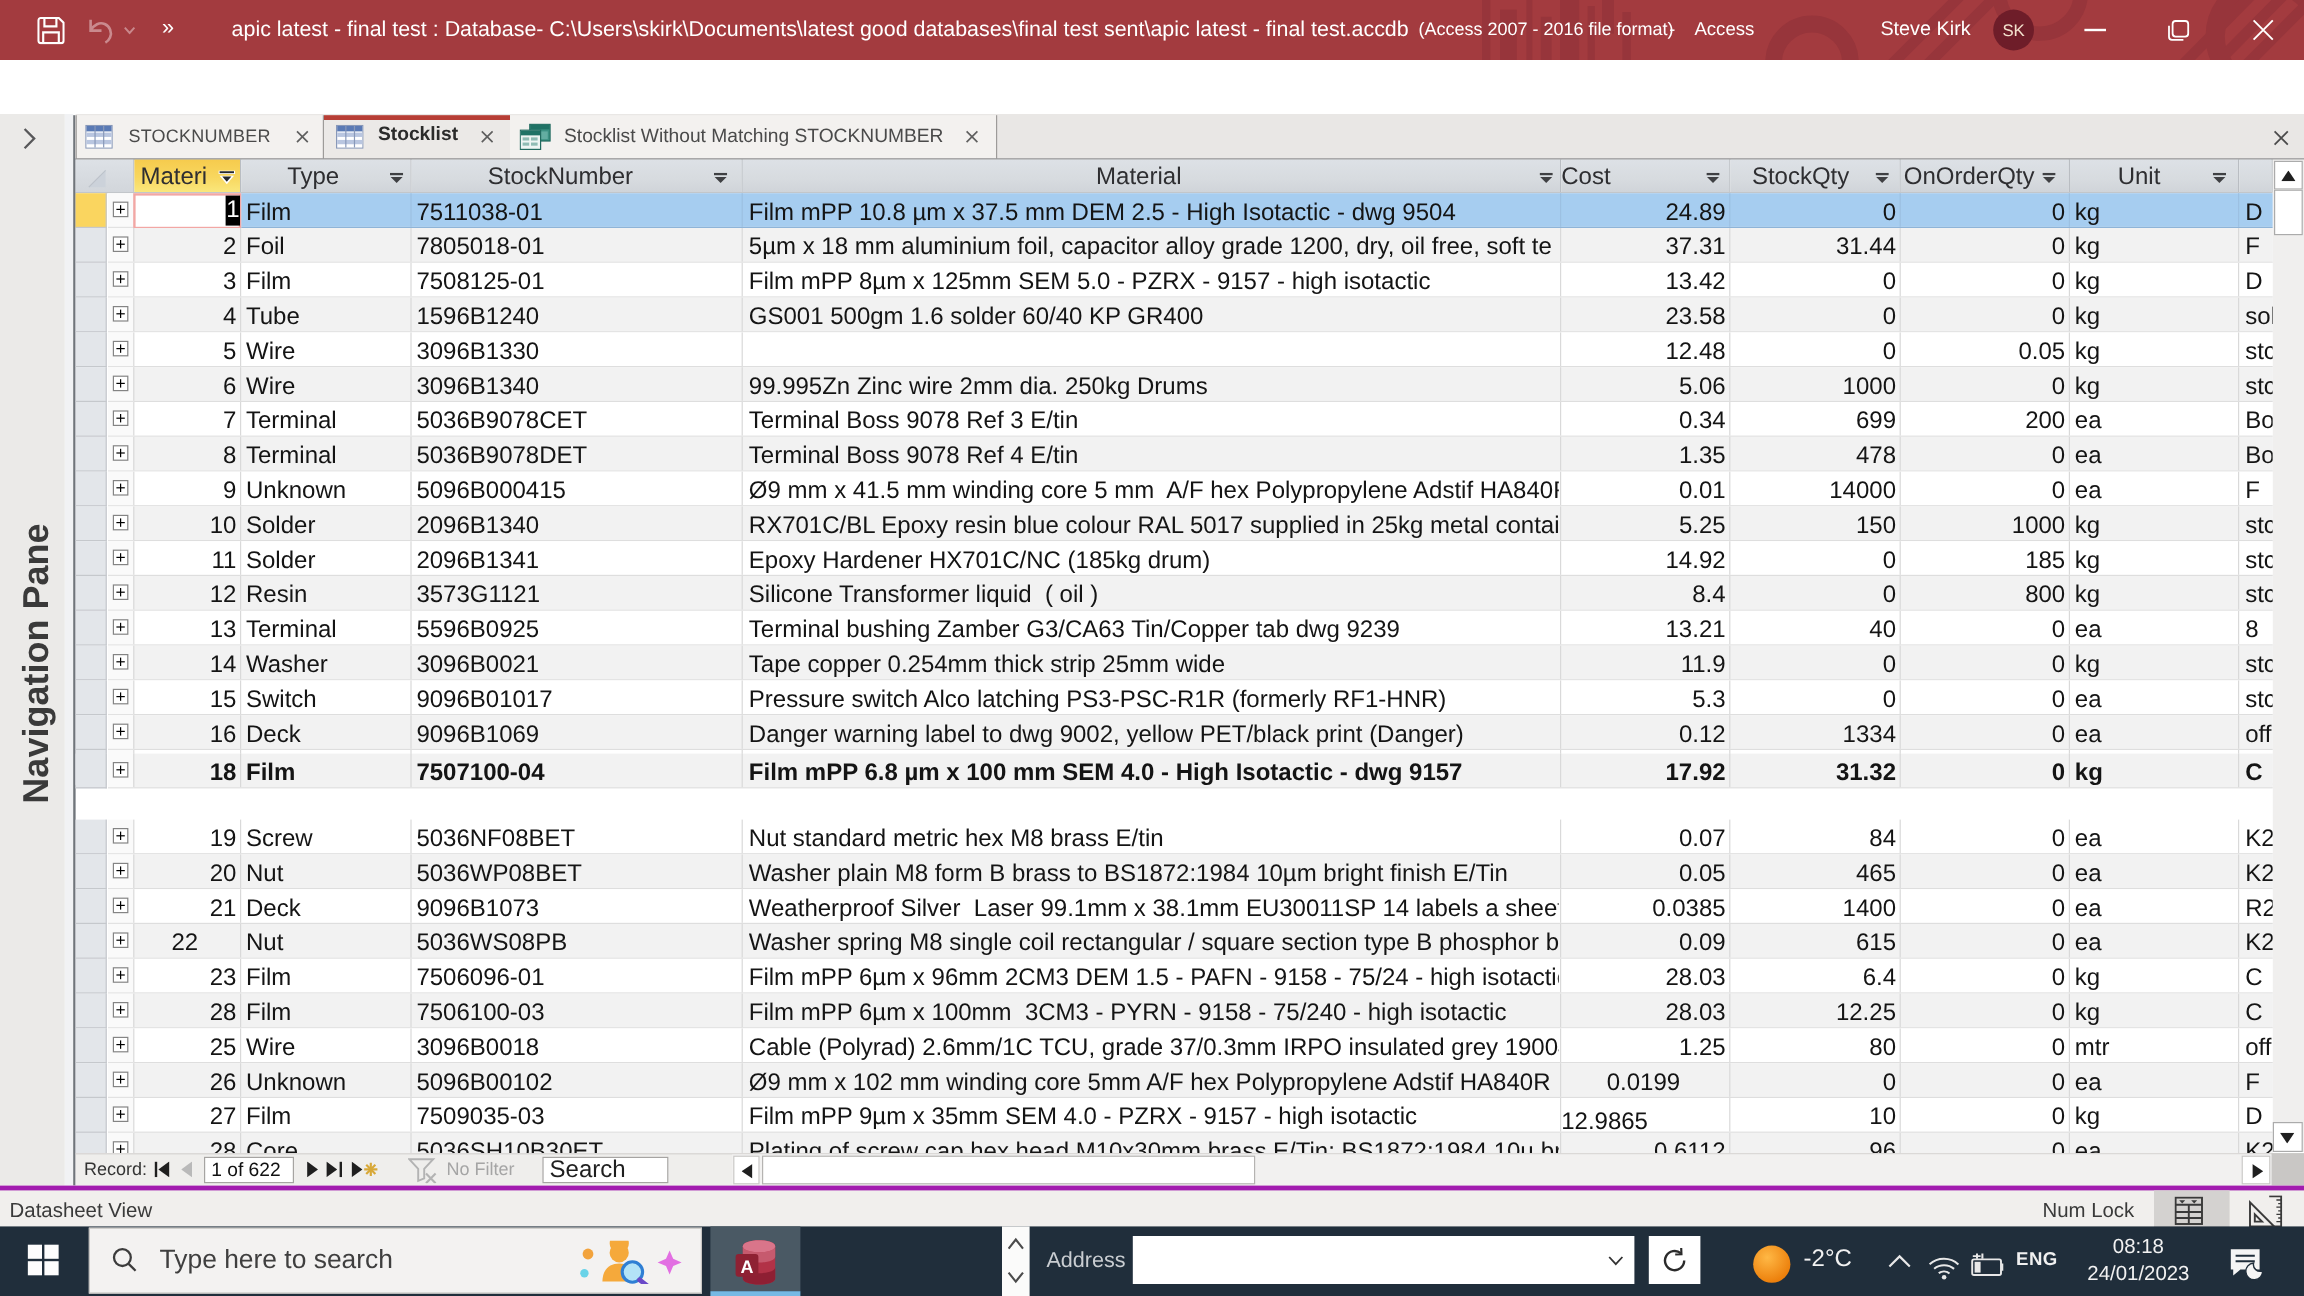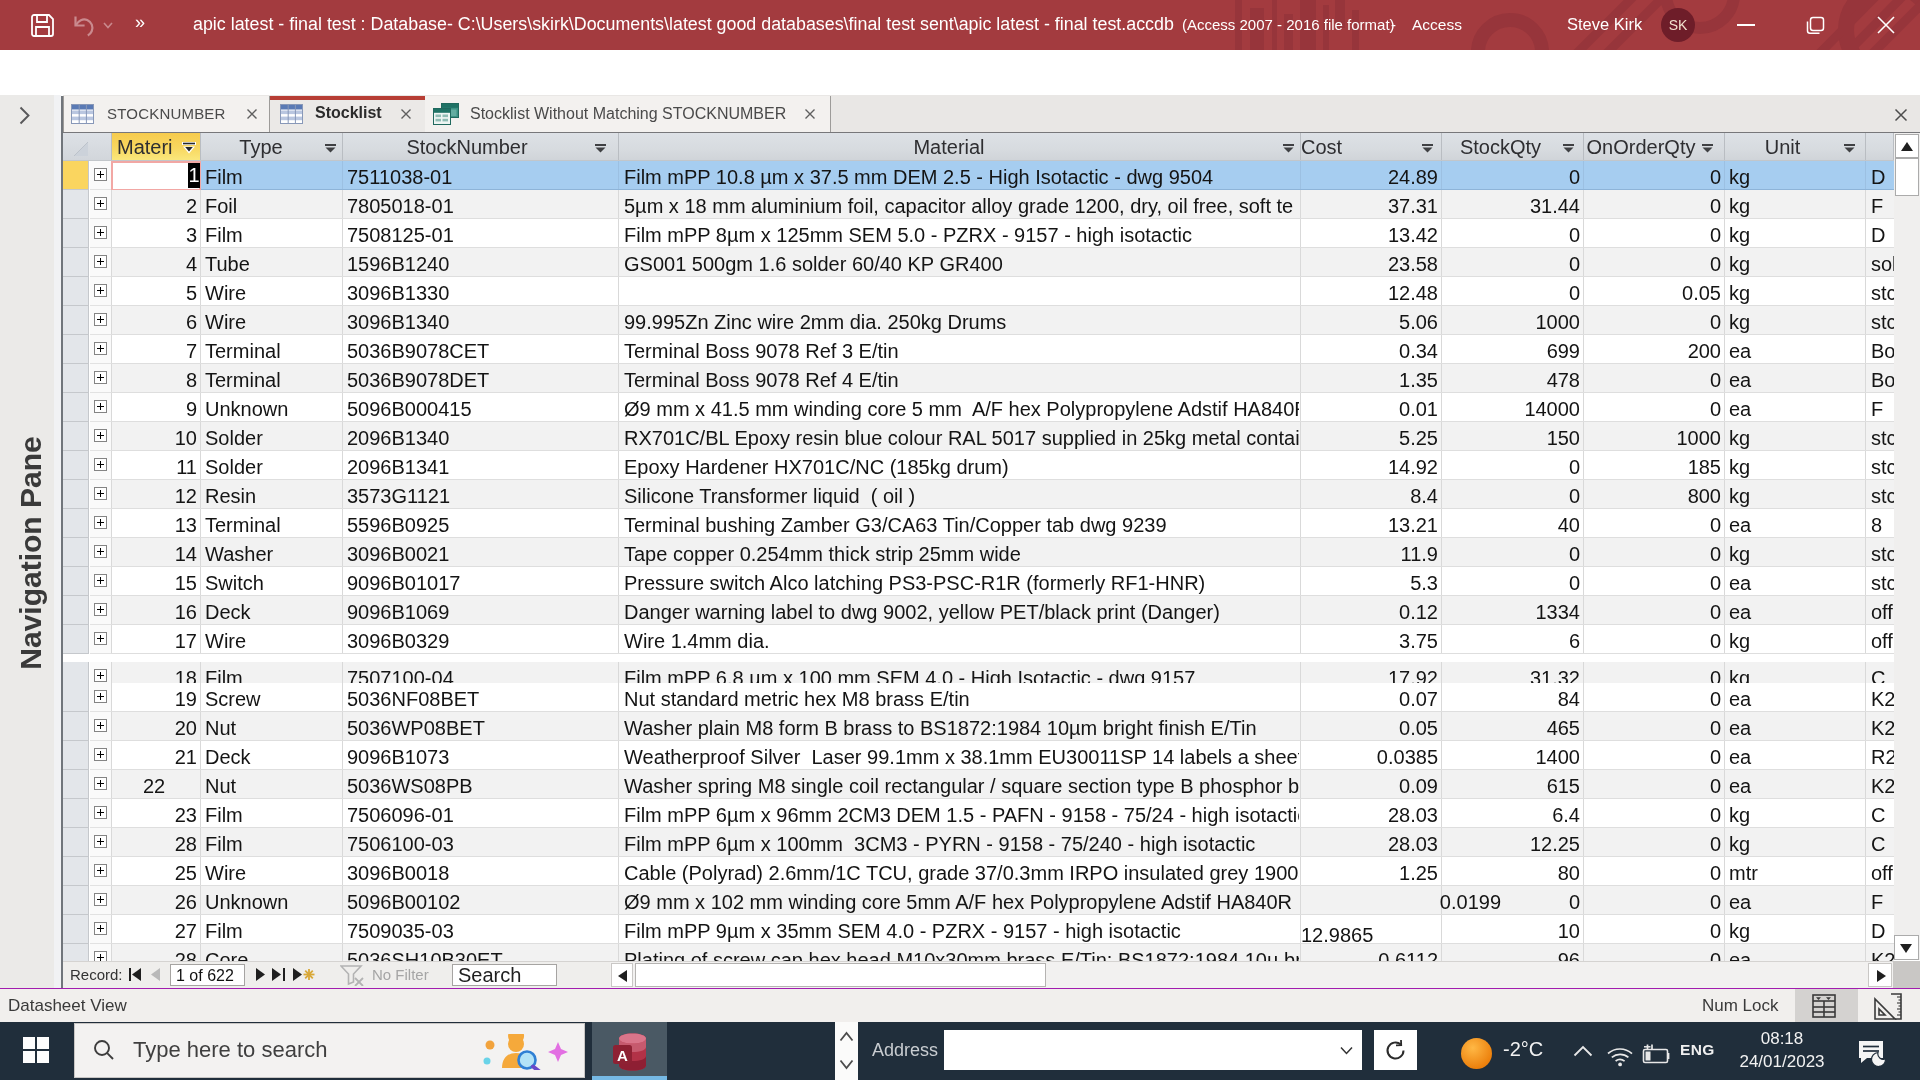--- a/index.html
+++ b/index.html
@@ -673,21 +673,21 @@
       <div style="position:absolute;left:111px;top:4px;width:86px;text-align:right" class="ct">17</div>
       <div style="position:absolute;left:205px;top:4px;width:137px" class="ct">Wire</div>
       <div style="position:absolute;left:347px;top:4px;width:271px" class="ct">3096B0329</div>
       <div style="position:absolute;left:624px;top:4px;width:675px;overflow:hidden;white-space:pre" class="ct">Wire 1.4mm dia.</div>
       <div style="position:absolute;left:1301px;top:4px;width:137px;text-align:right" class="ct">3.75</div>
       <div style="position:absolute;left:1442px;top:4px;width:138px;text-align:right" class="ct">6</div>
       <div style="position:absolute;left:1584px;top:4px;width:137px;text-align:right" class="ct">0</div>
       <div style="position:absolute;left:1729px;top:4px;width:136px" class="ct">kg</div>
       <div style="position:absolute;left:1871px;top:4px;width:23px;overflow:hidden;white-space:nowrap" class="ct">off</div>
     </div>
-<div style="position:absolute;left:0;top:662px;width:1920px;height:29px;">
+<div style="position:absolute;left:0;top:628px;width:1920px;height:29px;font-weight:bold;">
       <div style="position:absolute;left:63px;top:0;width:26px;height:29px;background:#e3e6ea;border-right:1px solid #c5c8cc;border-bottom:1px solid #c5c8cc;box-sizing:border-box"></div>
       <div style="position:absolute;left:90px;top:0;width:21px;height:29px;background:#fafafa;border-bottom:1px solid #e2e2e2;box-sizing:border-box"></div>
       <div style="position:absolute;left:94px;top:7px;width:13px;height:13px;background:#fff;border:1px solid #848484;box-sizing:border-box">
         <div style="position:absolute;left:2px;top:5px;width:7px;height:1px;background:#000"></div>
         <div style="position:absolute;left:5px;top:2px;width:1px;height:7px;background:#000"></div>
       </div>
       <div style="position:absolute;left:111px;top:0;width:1783px;height:28px;background:#f2f2f2"></div>
       <div style="position:absolute;left:111px;top:28px;width:1783px;height:1px;background:#dedede"></div>
       <div style="position:absolute;left:111px;top:0;width:1px;height:28px;background:#d9d9d9"></div>
       <div style="position:absolute;left:200px;top:0;width:1px;height:28px;background:#d9d9d9"></div>
@@ -919,21 +919,21 @@
       <div style="position:absolute;left:618px;top:0;width:1px;height:28px;background:#d9d9d9"></div>
       <div style="position:absolute;left:1300px;top:0;width:1px;height:28px;background:#d9d9d9"></div>
       <div style="position:absolute;left:1441px;top:0;width:1px;height:28px;background:#d9d9d9"></div>
       <div style="position:absolute;left:1583px;top:0;width:1px;height:28px;background:#d9d9d9"></div>
       <div style="position:absolute;left:1724px;top:0;width:1px;height:28px;background:#d9d9d9"></div>
       <div style="position:absolute;left:1865px;top:0;width:1px;height:28px;background:#d9d9d9"></div>
       <div style="position:absolute;left:111px;top:4px;width:86px;text-align:right" class="ct">26</div>
       <div style="position:absolute;left:205px;top:4px;width:137px" class="ct">Unknown</div>
       <div style="position:absolute;left:347px;top:4px;width:271px" class="ct">5096B00102</div>
       <div style="position:absolute;left:624px;top:4px;width:675px;overflow:hidden;white-space:pre" class="ct">Ø9 mm x 102 mm winding core 5mm A/F hex Polypropylene Adstif HA840R</div>
-      <div style="position:absolute;left:1364px;top:4px;width:137px;text-align:right" class="ct">0.0199</div>
+      <div style="position:absolute;left:1301px;top:4px;width:137px;text-align:center" class="ct">0.0199</div>
       <div style="position:absolute;left:1442px;top:4px;width:138px;text-align:right" class="ct">0</div>
       <div style="position:absolute;left:1584px;top:4px;width:137px;text-align:right" class="ct">0</div>
       <div style="position:absolute;left:1729px;top:4px;width:136px" class="ct">ea</div>
       <div style="position:absolute;left:1871px;top:4px;width:23px;overflow:hidden;white-space:nowrap" class="ct">F</div>
     </div>
 <div style="position:absolute;left:0;top:915px;width:1920px;height:29px;">
       <div style="position:absolute;left:63px;top:0;width:26px;height:29px;background:#e3e6ea;border-right:1px solid #c5c8cc;border-bottom:1px solid #c5c8cc;box-sizing:border-box"></div>
       <div style="position:absolute;left:90px;top:0;width:21px;height:29px;background:#fafafa;border-bottom:1px solid #e2e2e2;box-sizing:border-box"></div>
       <div style="position:absolute;left:94px;top:7px;width:13px;height:13px;background:#fff;border:1px solid #848484;box-sizing:border-box">
         <div style="position:absolute;left:2px;top:5px;width:7px;height:1px;background:#000"></div>
@@ -1042,21 +1042,21 @@
       </svg>
 </div>
 <div class="abs" style="left:635px;top:963px;width:411px;height:24px;background:#fff;border:1px solid #b5b3b1;box-sizing:border-box"></div>
 <div class="abs" style="left:1868px;top:963px;width:24px;height:24px;background:#fff;border:1px solid #c9c7c5;box-sizing:border-box">
   <svg style="position:absolute;left:8px;top:6px" width="9" height="12" viewBox="0 0 9 12">
         <path d="M0 0 L0 12 L9 6 Z" fill="#1f1f1f"></path>
       </svg>
 </div>
 <div class="abs" style="left:1893px;top:961px;width:27px;height:27px;background:#c9c7c5"></div>
 
-<div class="abs" style="left:0;top:988px;width:1920px;height:34px;background:#f1efed;border-top:1px solid #a21caf;box-sizing:border-box">
+<div class="abs" style="left:0;top:988px;width:1920px;height:34px;background:#f1efed;border-top:4px solid #a21caf;box-sizing:border-box">
   <div class="abs" style="left:8px;top:7px;font-size:17px;color:#3a3a3a">Datasheet View</div>
   <div class="abs" style="left:1702px;top:7px;font-size:17px;color:#3a3a3a">Num Lock</div>
   <div class="abs" style="left:1795px;top:0;width:63px;height:33px;background:#d4d2d0"></div>
   <svg class="abs" style="left:1812px;top:5px" width="24" height="24" viewBox="0 0 24 24" fill="none" stroke="#3a3a3a" stroke-width="1.6">
     <rect x="1" y="1" width="22" height="22"></rect>
     <line x1="1" y1="7" x2="23" y2="7"></line>
         <line x1="1" y1="13" x2="23" y2="13"></line>
         <line x1="1" y1="18" x2="23" y2="18"></line>
     <line x1="12" y1="7" x2="12" y2="23"></line>
     <path d="M4 3.2 L9 3.2 L6.5 6 Z" fill="#3a3a3a" stroke="none"></path>

